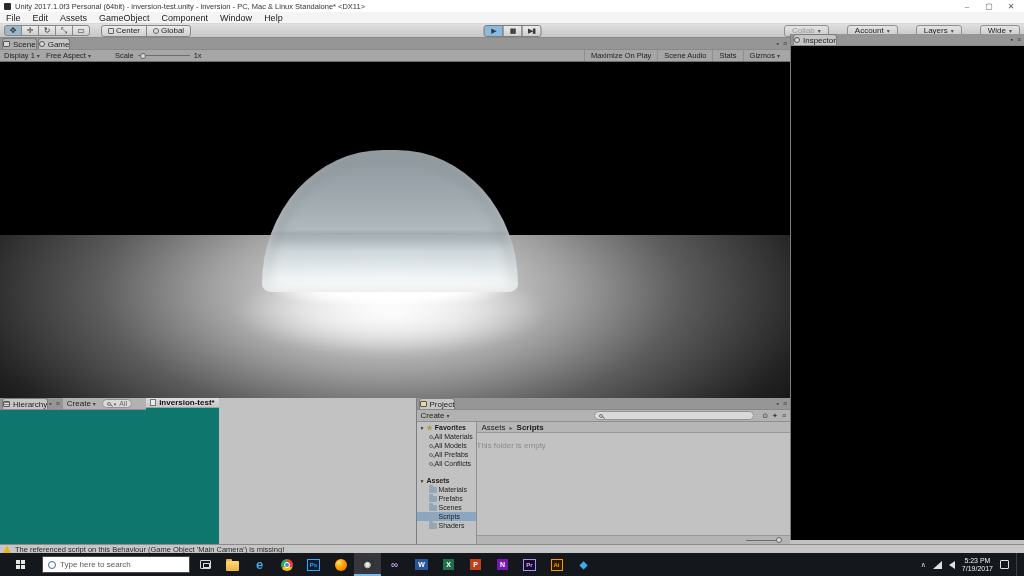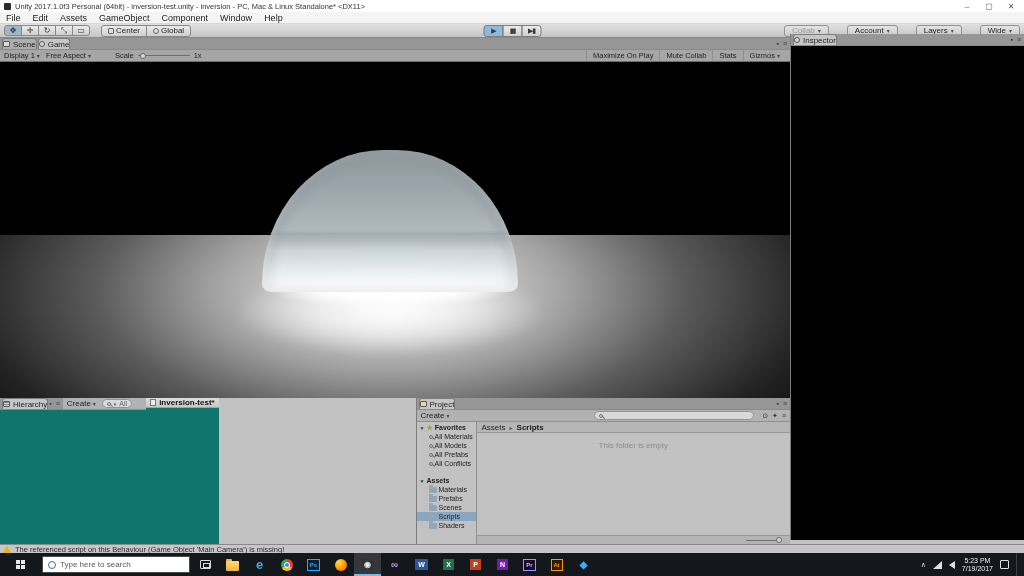--- a/index.html
+++ b/index.html
@@ -137,21 +137,21 @@
   .fold::before { content:""; position:absolute; top:-2px; left:0; width:4px; height:2px;
     background:#93a6b5; border-radius:1px 1px 0 0; }
   .tgap { height:8px; }
 
   .proj-content { flex:1; display:flex; flex-direction:column; min-width:0; }
   .breadcrumb { height:11px; background:#b6b6b6; border-bottom:1px solid #979797;
     display:flex; align-items:center; gap:4px; font-size:8px; color:#1c1c1c; padding:0 5px; }
   .crumb-cur { font-weight:bold; }
   .crumb-sep { font-size:6px; color:#555; }
   .proj-body { flex:1; position:relative; }
-  .empty-msg { position:absolute; top:8px; left:0; right:0; text-align:center; font-size:8px; color:#8c8c8c; }
+  .empty-msg { position:absolute; top:8px; left:0; right:0; font-size:8px; color:#8c8c8c; }
   .proj-foot { height:9px; background:#b4b4b4; border-top:1px solid #979797;
     display:flex; align-items:center; justify-content:flex-end; padding-right:8px; }
   .zoom-track { width:36px; height:1px; background:#6e6e6e; position:relative; }
   .zoom-knob { position:absolute; right:0; top:-2.5px; width:6px; height:6px; border-radius:50%;
     background:#d8d8d8; border:1px solid #666; }
 
   
   .warnbar { position:absolute; top:544px; left:0; width:1024px; height:9px; background:#c6c6c6;
     border-top:1px solid #8a8a8a; display:flex; align-items:center; gap:4px; padding:0 3px;
     font-size:7.5px; color:#2a2a2a; }
@@ -297,21 +297,21 @@
         <span class="scale-track">
             <span class="scale-knob"></span>
           </span>
         <span>1x</span>
       </span>
       <div class="gt-right">
         <div>
             <span>Maximize On Play</span>
           </div>
         <div>
-            <span>Mute Collab</span>
+            <span>Scene Audio</span>
           </div>
         <div>
             <span>Stats</span>
           </div>
         <div>
             <span class="gt-dd-g">
               <span>Gizmos</span>
             </span>
           </div>
       </div>

